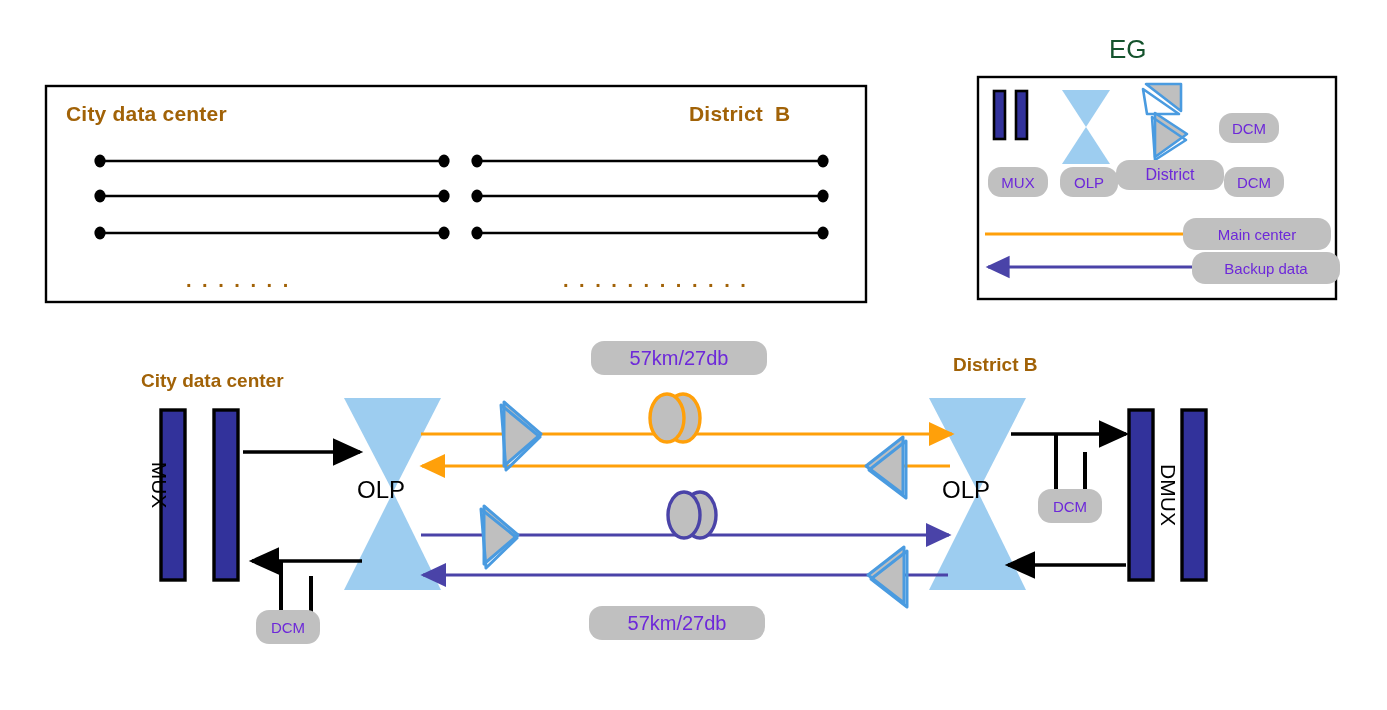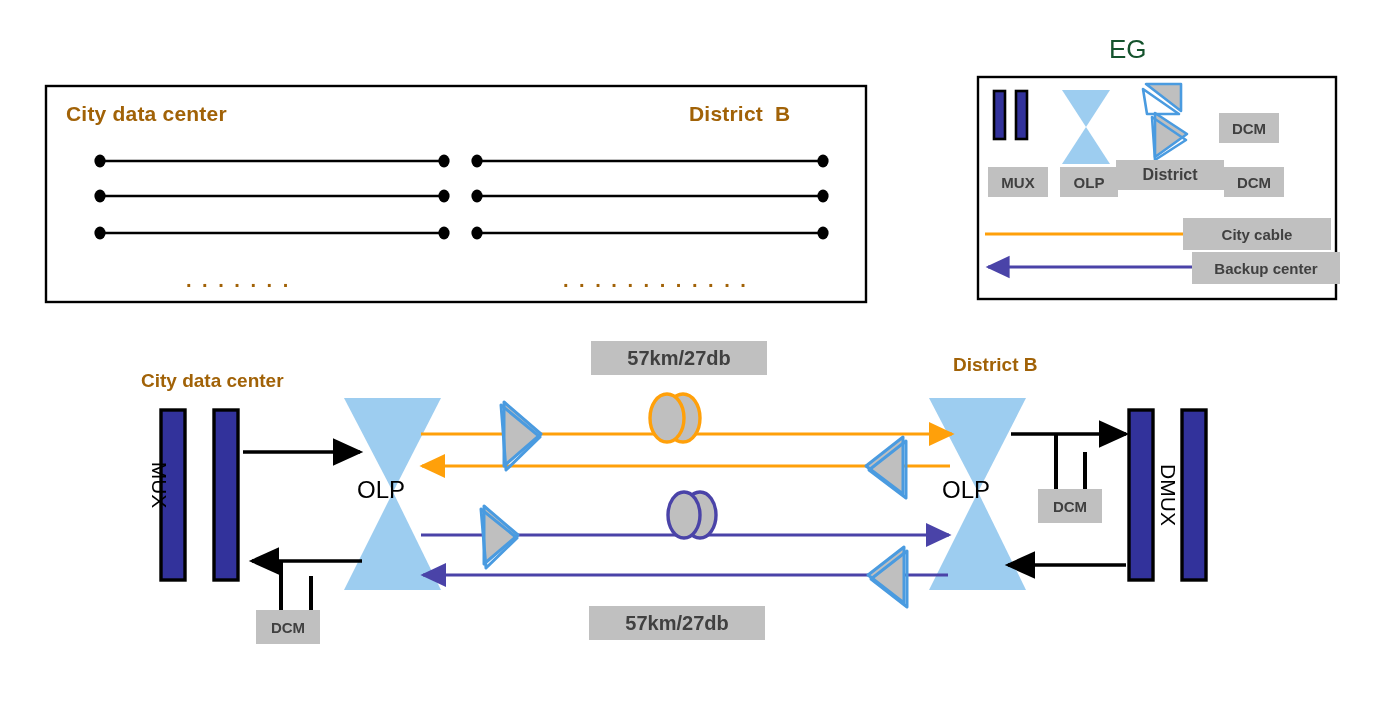--- a/index.html
+++ b/index.html
@@ -21,26 +21,27 @@
     white-space: pre;
     color: #a16207;
     line-height: 1;
   }
   .bold { font-weight: bold; }
   .hdr-lg { font-size: 21px; font-weight: bold; letter-spacing: .2px; }
   .hdr-md { font-size: 19px; font-weight: bold; }
   .lbl-gray {
     position: absolute;
     background: #c0c0c0;
-    color: #404040;
-    font-weight: bold;
+    color: #6d28d9;
+    font-weight: normal;
     display: flex;
     align-items: center;
     justify-content: center;
     white-space: pre;
+    border-radius: 13px;
   }
   .olp-label {
     position: absolute;
     font-size: 24px;
     color: #000;
     font-family: "Liberation Sans", sans-serif;
   }
   .vert-label {
     position: absolute;
     font-size: 21px;
@@ -232,22 +233,22 @@
 
   <div class="eg-title" style="left:1109px; top:34px;">EG</div>
 
   <div class="lbl-gray" style="left:1219px; top:113px; width:60px; height:30px; font-size:15px;">DCM</div>
 
   <div class="lbl-gray" style="left:988px; top:167px; width:60px; height:30px; font-size:15px;">MUX</div>
   <div class="lbl-gray" style="left:1060px; top:167px; width:58px; height:30px; font-size:15px;">OLP</div>
   <div class="lbl-gray" style="left:1116px; top:160px; width:108px; height:30px; font-size:16px;">District</div>
   <div class="lbl-gray" style="left:1224px; top:167px; width:60px; height:30px; font-size:15px;">DCM</div>
 
-  <div class="lbl-gray" style="left:1183px; top:218px; width:148px; height:32px; font-size:15px;">City cable</div>
-  <div class="lbl-gray" style="left:1192px; top:252px; width:148px; height:32px; font-size:15px;">Backup center</div>
+  <div class="lbl-gray" style="left:1183px; top:218px; width:148px; height:32px; font-size:15px;">Main center</div>
+  <div class="lbl-gray" style="left:1192px; top:252px; width:148px; height:32px; font-size:15px;">Backup data</div>
 
   <div class="txt hdr-md" style="left:141px; top:371px;">City data center</div>
   <div class="txt hdr-md" style="left:953px; top:355px;">District B</div>
 
   <div class="vert-label" style="left:159px; top:485px; width:80px; text-align:center; transform:translate(-50%,-50%) rotate(90deg);">MUX</div>
   <div class="vert-label" style="left:1168px; top:495px; width:110px; text-align:center; transform:translate(-50%,-50%) rotate(90deg);">DMUX</div>
 
   <div class="olp-label" style="left:357px; top:476px;">OLP</div>
   <div class="olp-label" style="left:942px; top:476px;">OLP</div>
 

